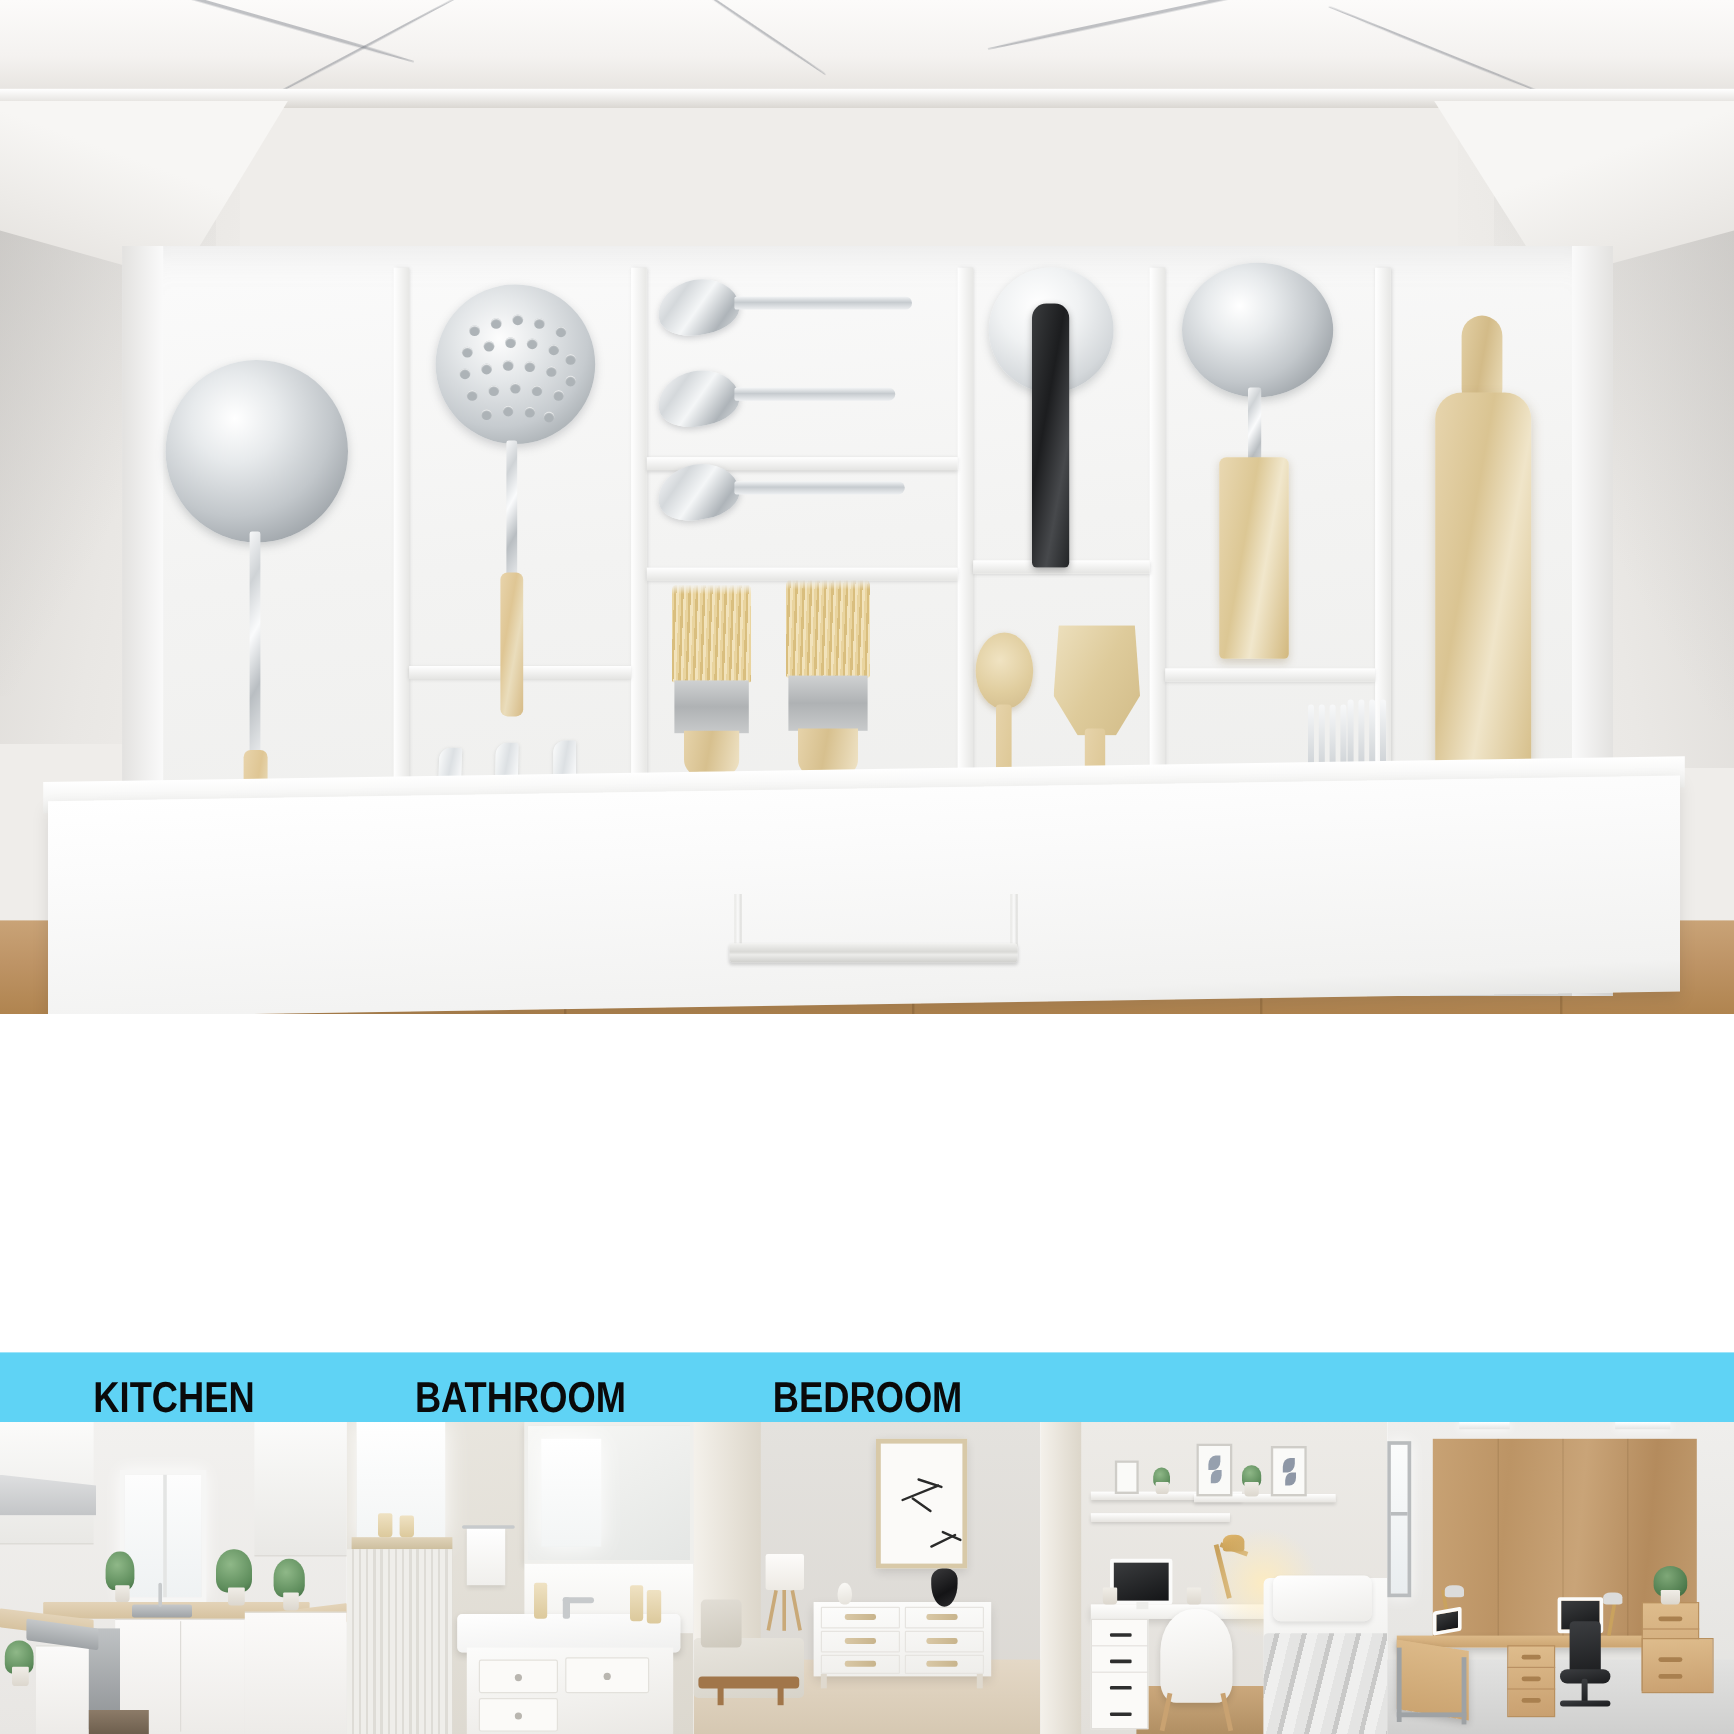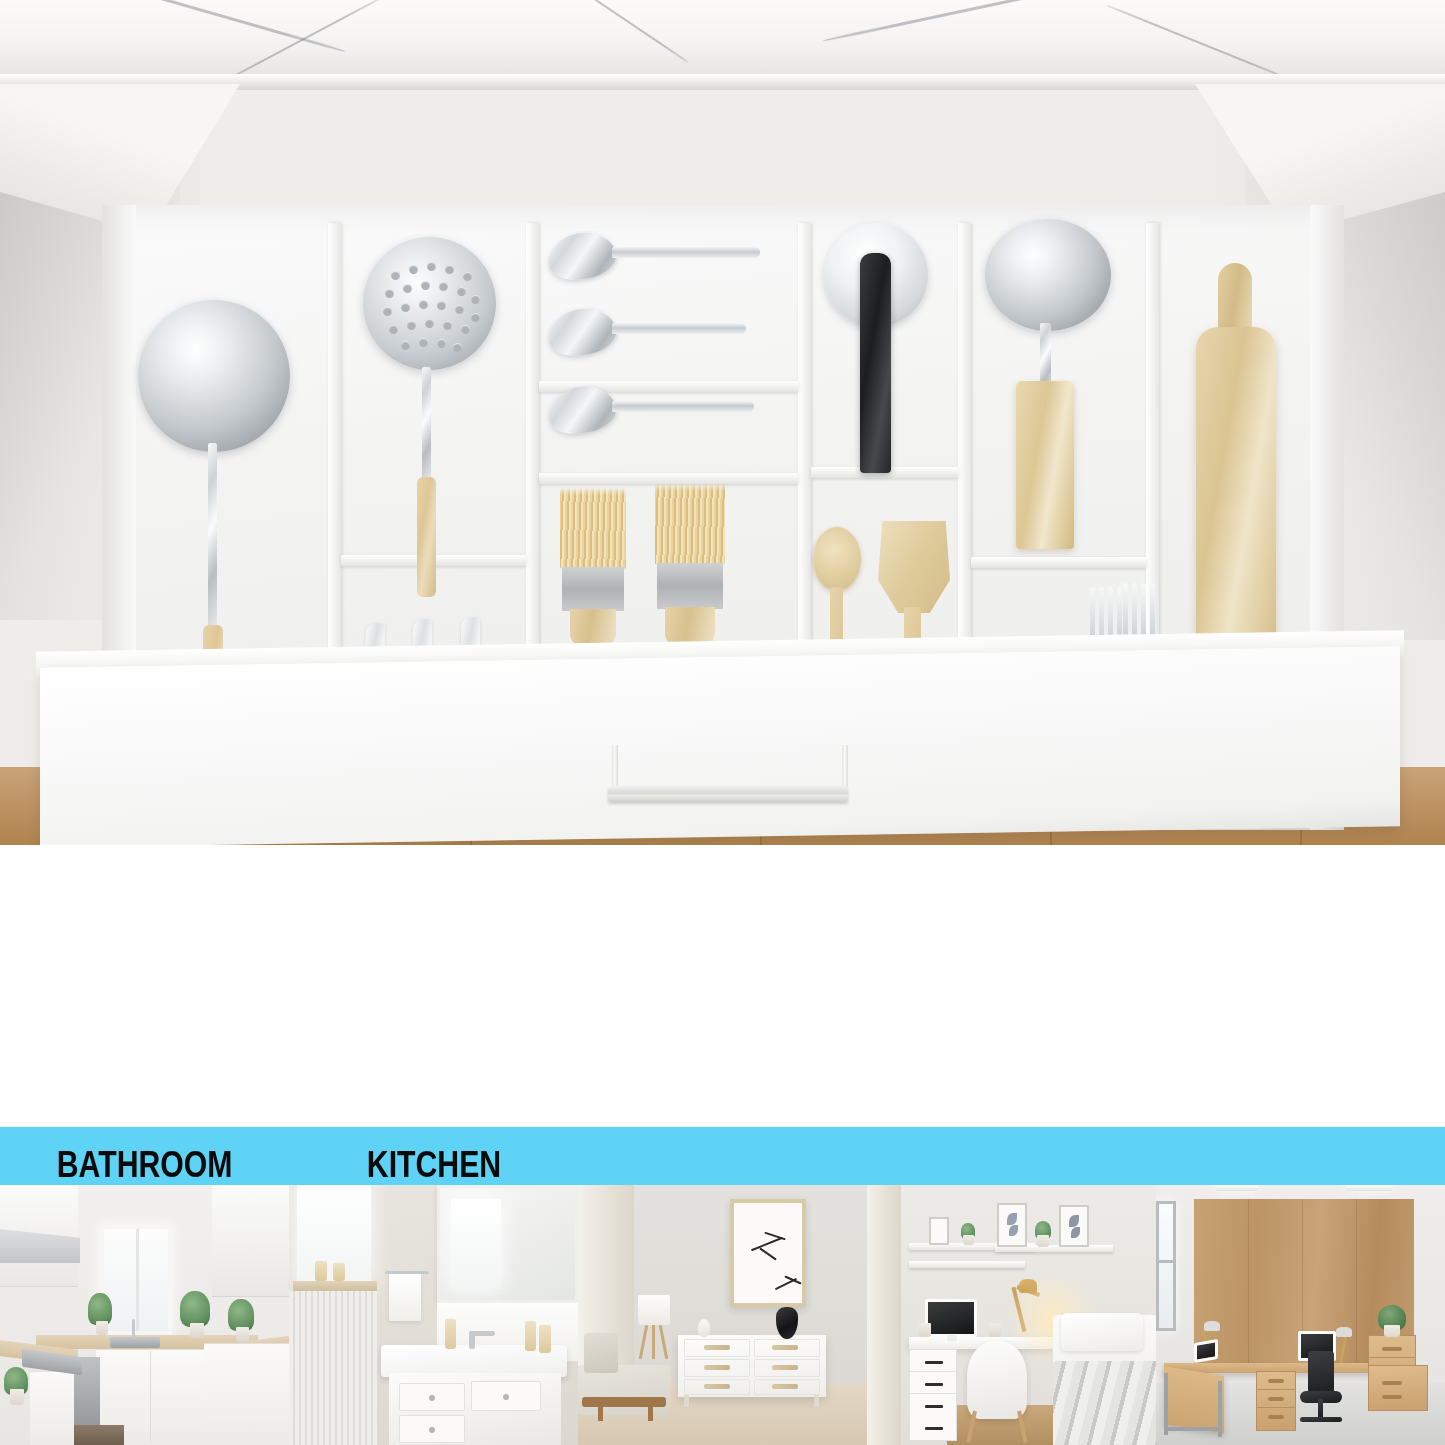--- a/index.html
+++ b/index.html
@@ -491,24 +491,27 @@
     <div class="drawer-front-top"></div>
     <div class="drawer-front"></div>
     <div class="handle-post" style="left:612px"></div>
     <div class="handle-post" style="left:842px"></div>
     <div class="handle"></div>
   </div>
 
 
   <div class="label-bar">
     <div class="label-cell">
+      <span>KITCHEN</span>
+      </div>
+    <div class="label-cell">
       <span>BATHROOM</span>
       </div>
     <div class="label-cell">
-      <span>KITCHEN</span>
+      <span>BEDROOM</span>
       </div>
   </div>
 
   <div class="thumbs">
 
     <div class="thumb">
       <div class="k-wall"></div>
       <div class="k-cab-top" style="left:0;top:0;width:78px;height:102px"></div>
       <div class="k-cab-top" style="left:212px;top:0;width:77px;height:112px"></div>
       <div class="k-hood" style="left:0;top:44px;width:80px;height:34px;clip-path:polygon(0 0,100% 26%,100% 100%,0 100%)"></div>

